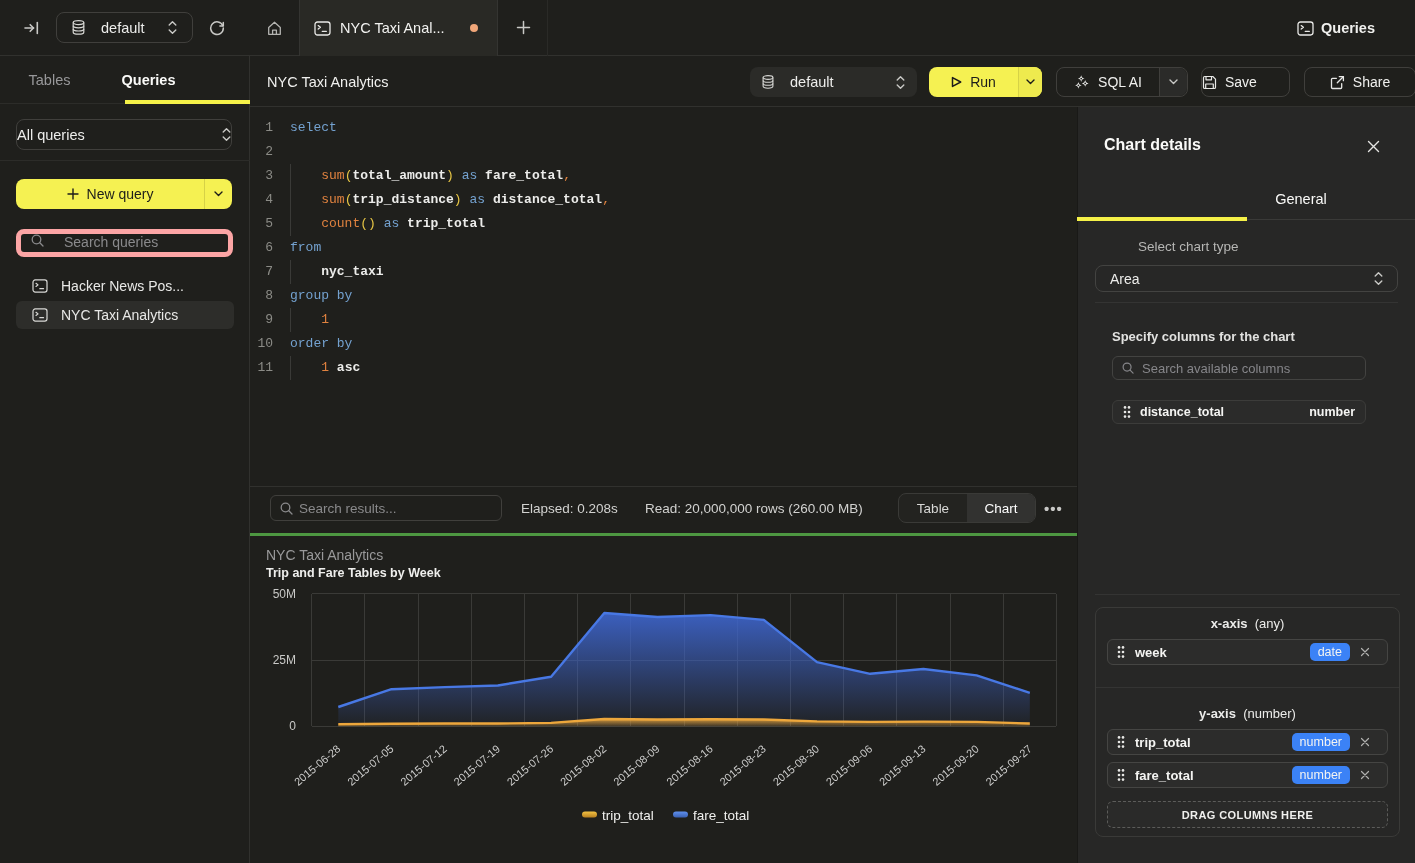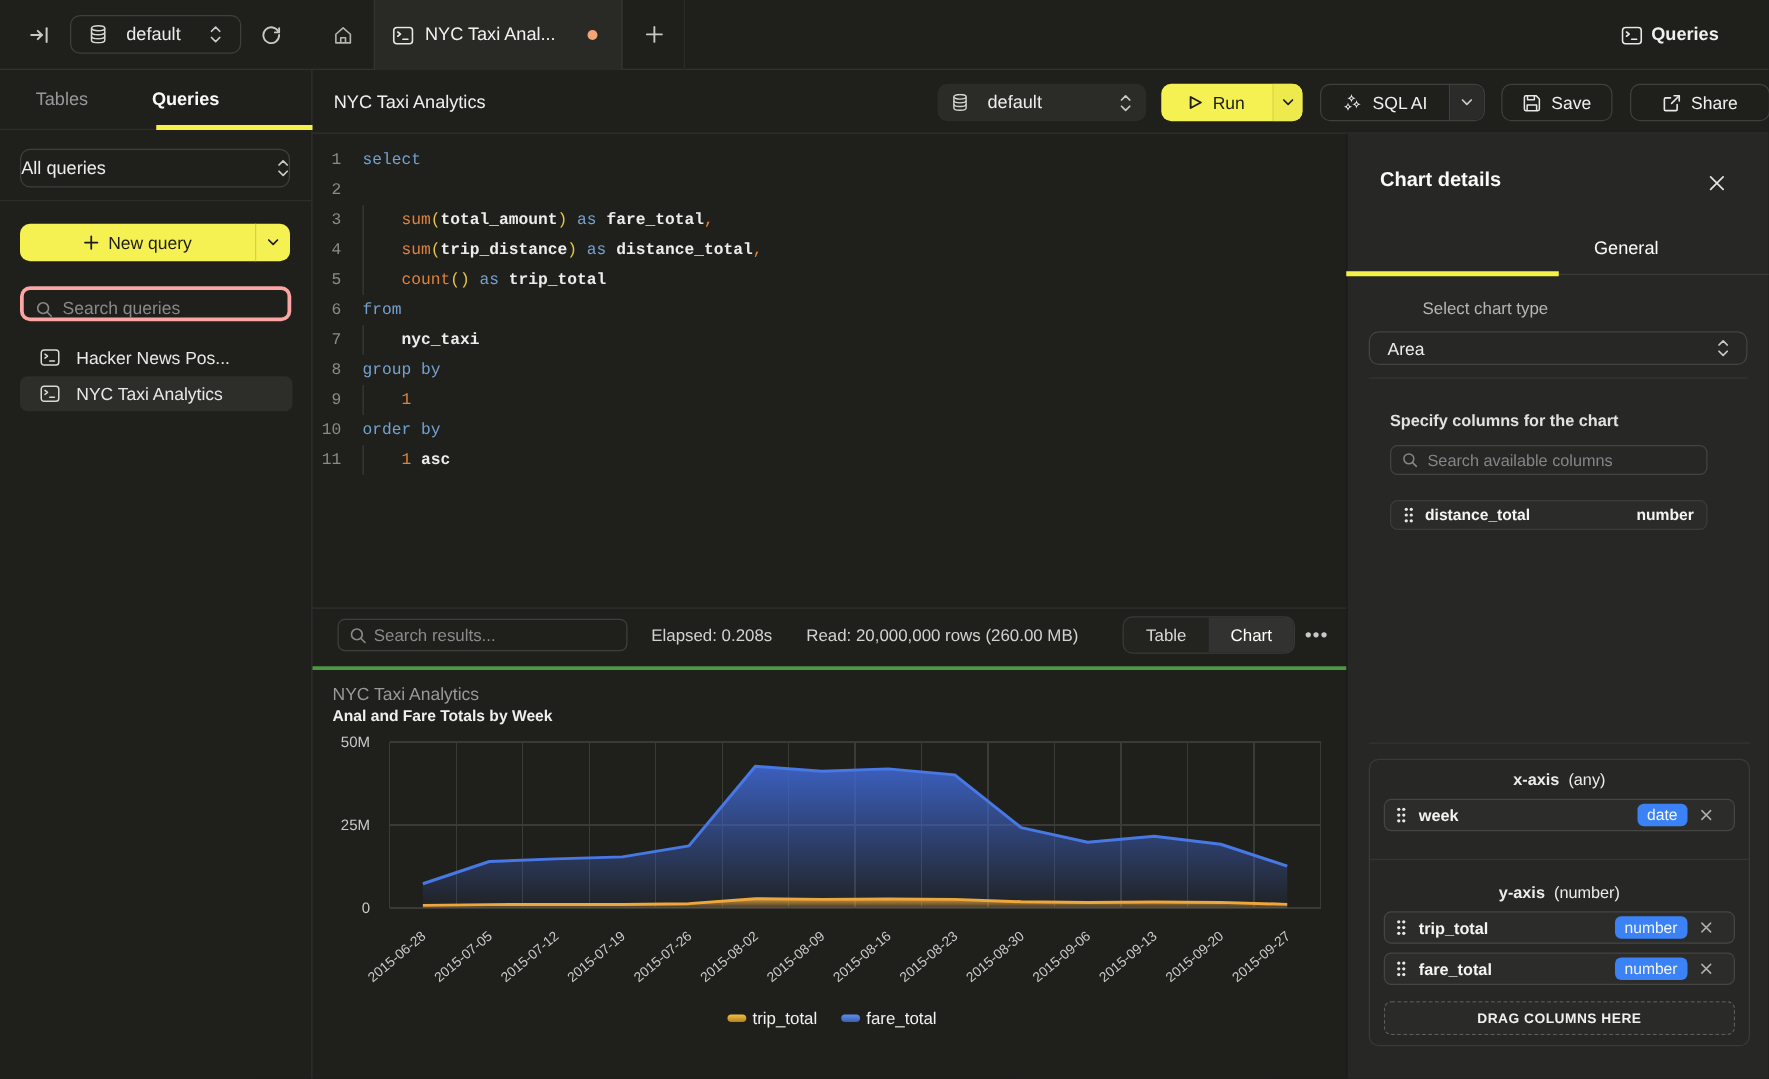--- a/index.html
+++ b/index.html
@@ -24,37 +24,37 @@
 #sbtabs{left:0;top:56px;width:198px;height:48px;border-bottom:1px solid #2c2c29;display:flex}
 #sbtabs .tab{flex:1;display:flex;align-items:center;justify-content:center;font-size:14.5px;color:#98989a}
 #sbtabs .tab.on{color:#fafaf8;font-weight:700}
 #sbind{left:125px;top:100px;width:125px;height:4px;background:#f5f148}
 #allq{left:16px;top:119px;width:216px;height:31px;padding:0 0}
 #allq .t{flex:1;font-size:14.5px}
 #sbdiv1{left:0;top:160px;width:250px;height:1px;background:#2c2c29}
 #newq{left:16px;top:179px;width:216px;height:30px;border-radius:8px;background:#f5f152;display:flex;color:#1d1d1a}
 #newq .main{flex:1;display:flex;align-items:center;justify-content:center;gap:8px;font-size:14px;font-weight:500;border-right:1px solid #d6d247}
 #newq .dd{width:27px;display:flex;align-items:center;justify-content:center}
-#sbsearch{left:16px;top:229px;width:217px;height:28px;display:flex;align-items:flex-end;gap:8px;border:3px solid #fca5a5;border-radius:8px;padding:0 10px;color:#8a8a8c;font-size:14px}
+#sbsearch{left:16px;top:229px;width:217px;height:28px;display:flex;align-items:flex-start;gap:20px;border:5px solid #fca5a5;border-radius:8px;padding:0 10px;color:#8a8a8c;font-size:14px}
 .qrow{left:16px;width:218px;height:28px;display:flex;align-items:center;gap:13px;padding:0 16px;font-size:14px;color:#e8e8e6;white-space:nowrap}
 #qrow1{top:272px}
 #qrow2{top:301px;background:#2d2d2a;border-radius:6px}
 
 #mhead{left:250px;top:56px;width:1165px;height:51px;border-bottom:1px solid #31312e}
 #mtitle{left:267px;top:74px;font-size:14.5px;font-weight:500;color:#f0f0ee}
 #hdbsel{left:750px;top:67px;width:167px;height:30px;background:#2b2b28;border:none;padding:0 12px;gap:16px}
 #hdbsel .t{flex:1;text-align:left;font-size:14.5px}
 #runbtn{left:929px;top:67px;width:113px;height:30px;border-radius:8px;background:#f5f152;display:flex;color:#1d1d1a;overflow:hidden}
 #runbtn .main{flex:1;display:flex;align-items:center;justify-content:center;gap:8px;font-size:14px;font-weight:500;border-right:1px solid #d6d247}
 #runbtn .dd{width:23px;display:flex;align-items:center;justify-content:center;background:#eeea4e}
 .hbtn{top:67px;height:30px;border:1px solid #403f3c;border-radius:8px;display:flex;align-items:center;font-size:14px;color:#f0f0ee}
 #aibtn{left:1056px;width:132px;padding:0}
 #aibtn .main{flex:1;display:flex;align-items:center;justify-content:center;gap:8px}
 #aibtn .dd{width:28px;height:100%;display:flex;align-items:center;justify-content:center;background:#2b2b29;border-left:1px solid #403f3c;border-radius:0 8px 8px 0}
-#savebtn{left:1201px;width:89px;justify-content:center;gap:8px}
+#savebtn{left:1201px;width:89px;gap:8px}
 #sharebtn{left:1304px;width:112px;justify-content:center;gap:8px}
 
 #editor{left:250px;top:107px;width:827px;height:379px;font-family:"Liberation Mono",monospace;font-size:13px;padding-top:9px}
 .cl{display:flex;height:24px;line-height:24px;white-space:pre}
 .cl .ln{width:23px;text-align:right;color:#8b8b86;flex:none}
 .cl .code{margin-left:17px;position:relative}
 .cl .code.ind::before{content:"";position:absolute;left:0;top:0;width:1px;height:24px;background:#3a3a37}
 .kw{color:#74a2d0}
 .fn{color:#e0823f}
 .pa{color:#e5c444}
@@ -299,21 +299,21 @@
 <div class="abs" id="elapsed">Elapsed: 0.208s</div>
 <div class="abs" id="readtxt">Read: 20,000,000 rows (260.00 MB)</div>
 <div class="abs" id="tctoggle">
     <div class="seg">Table</div>
     <div class="seg on">Chart</div>
   </div>
 <div class="abs" id="dots3">•••</div>
 <div class="abs" id="greenbar"></div>
 
 <div class="abs" id="ctitle">NYC Taxi Analytics</div>
-<div class="abs" id="csub">Anal and Fare Totals by Week</div>
+<div class="abs" id="csub">Trip and Fare Tables by Week</div>
 <svg class="abs" id="chart" width="827" height="327" viewBox="250 536 827 327" font-family="Liberation Sans,sans-serif">
   <defs>
     <linearGradient id="gb" x1="0" y1="0" x2="0" y2="1">
       <stop offset="0" stop-color="#3f68d4" stop-opacity="0.88"></stop>
       <stop offset="1" stop-color="#3f68d4" stop-opacity="0.04"></stop>
     </linearGradient>
     <linearGradient id="go" x1="0" y1="0" x2="0" y2="1">
       <stop offset="0" stop-color="#eaa63c" stop-opacity="0.85"></stop>
       <stop offset="1" stop-color="#eaa63c" stop-opacity="0.15"></stop>
     </linearGradient>

